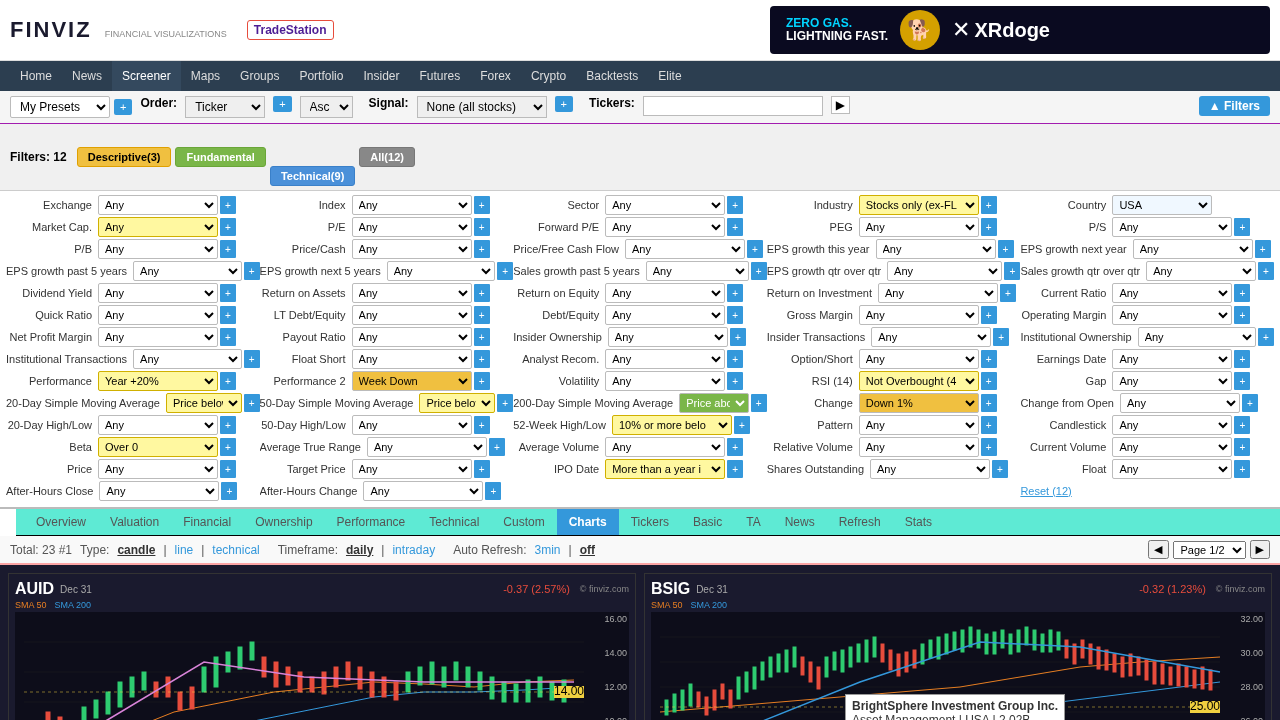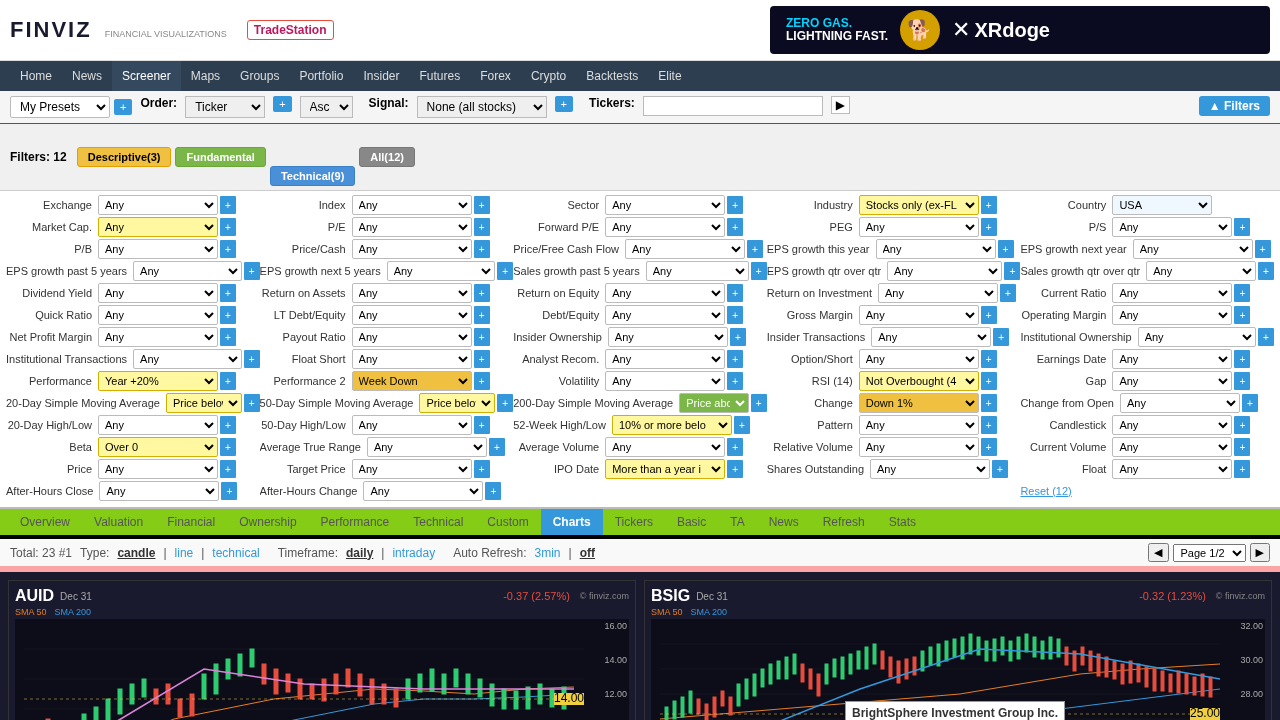--- a/index.html
+++ b/index.html
@@ -4,21 +4,21 @@
   <style>
     * { box-sizing: border-box; margin: 0; padding: 0; font-family: Arial, sans-serif; font-size: 12px; }
     body { background: #fff; width: 1280px; overflow-x: hidden; }
 
     
     .top-header { display: flex; align-items: center; background: #fff; padding: 6px 10px; border-bottom: 1px solid #ddd; }
     .logo { font-size: 22px; font-weight: bold; color: #333; letter-spacing: 1px; margin-right: 10px; }
     .logo span { font-size: 10px; color: #888; font-weight: normal; letter-spacing: 0; }
     .search-bar { display: flex; align-items: center; border: 1px solid #ccc; border-radius: 3px; padding: 4px 8px; flex: 1; max-width: 280px; margin-right: 10px; }
     .search-bar input { border: none; outline: none; width: 100%; font-size: 12px; color: #555; }
-    .tradestation-logo { color: #be185d; font-size: 12px; font-weight: bold; border: 1px solid #e74c3c; padding: 2px 6px; border-radius: 3px; margin-left: 10px; }
+    .tradestation-logo { color: #4c1d95; font-size: 12px; font-weight: bold; border: 1px solid #e74c3c; padding: 2px 6px; border-radius: 3px; margin-left: 10px; }
 
     
     .nav-bar { display: flex; align-items: center; background: #2c3e50; padding: 0 10px; }
     .nav-bar a { color: #ddd; text-decoration: none; padding: 8px 10px; font-size: 12px; display: inline-block; }
     .nav-bar a:hover, .nav-bar a.active { color: #fff; background: #34495e; }
     .nav-right { margin-left: auto; display: flex; align-items: center; gap: 6px; color: #ccc; font-size: 11px; }
     .nav-right a { color: #ccc; text-decoration: none; }
     .nav-right .login-btn { color: #ddd; }
     .nav-right .register-btn { background: #e74c3c; color: #fff; padding: 3px 8px; border-radius: 3px; }
 
@@ -43,26 +43,26 @@
     .filter-cell { display: flex; align-items: center; gap: 2px; flex: 1; min-width: 0; }
     .filter-label { font-size: 11px; color: #333; text-align: right; min-width: 90px; padding-right: 4px; white-space: nowrap; overflow: hidden; font-weight: normal; }
     .filter-select { border: 1px solid #bbb; background: #fff; padding: 1px 2px; font-size: 11px; border-radius: 2px; flex: 1; min-width: 0; max-width: 120px; height: 20px; }
     .filter-select.yellow-bg { background: #fff8a0; border-color: #d0b000; }
     .filter-select.orange-bg { background: #f0c040; }
     .filter-select.green-bg { background: #7ab648; color: #fff; }
     .blue-square { background: #3498db; color: #fff; border: none; padding: 1px 3px; font-size: 10px; cursor: pointer; border-radius: 1px; height: 18px; min-width: 16px; }
     .reset-btn { font-size: 11px; color: #3498db; text-decoration: underline; cursor: pointer; white-space: nowrap; }
 
     
-    .view-tabs { display: flex; align-items: center; background: #84cc16; border-bottom: 4px solid #000000; padding: 0 8px; }
+    .view-tabs { display: flex; align-items: center; background: #5eead4; border-bottom: 1px solid #000000; padding: 0 8px; margin-left: 16px; }
     .view-tab { padding: 6px 12px; cursor: pointer; font-size: 12px; color: #555; border: none; background: none; }
     .view-tab.active { background: #3498db; color: #fff; font-weight: bold; }
 
     
-    .status-bar { display: flex; align-items: center; gap: 8px; background: #f9f9f9; padding: 4px 10px; border-bottom: 6px solid #fca5a5; font-size: 11px; color: #555; }
+    .status-bar { display: flex; align-items: center; gap: 8px; background: #f9f9f9; padding: 4px 10px; border-bottom: 2px solid #fca5a5; font-size: 11px; color: #555; }
     .status-bar a { color: #3498db; text-decoration: none; }
     .page-nav { margin-left: auto; display: flex; align-items: center; gap: 4px; }
     .page-nav select { font-size: 11px; padding: 1px 3px; }
     .page-nav button { font-size: 11px; padding: 1px 4px; cursor: pointer; }
 
     
     .charts-area { display: flex; background: #1a1a2e; }
   </style>
 </head>
 <body>

